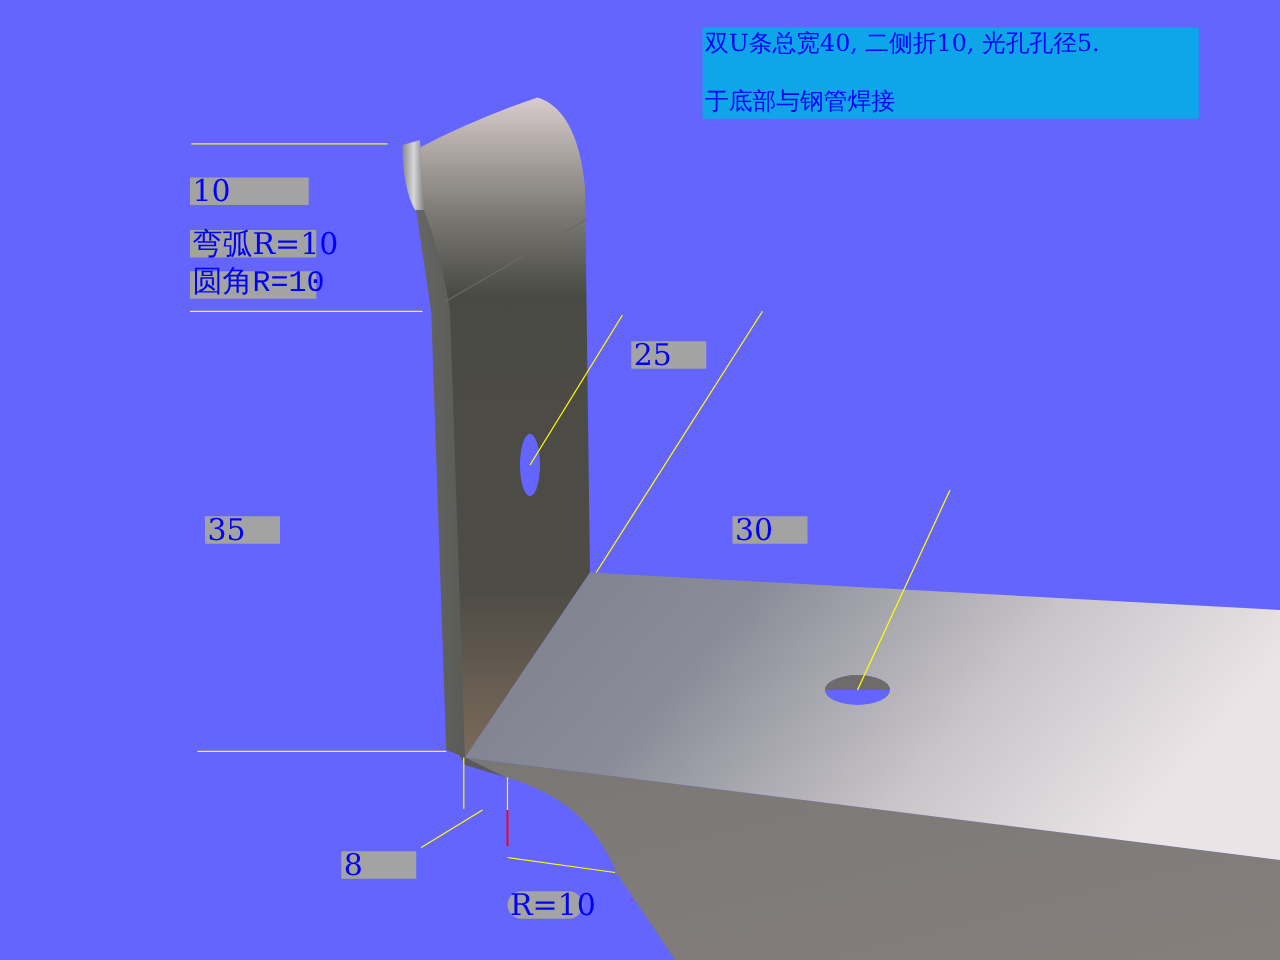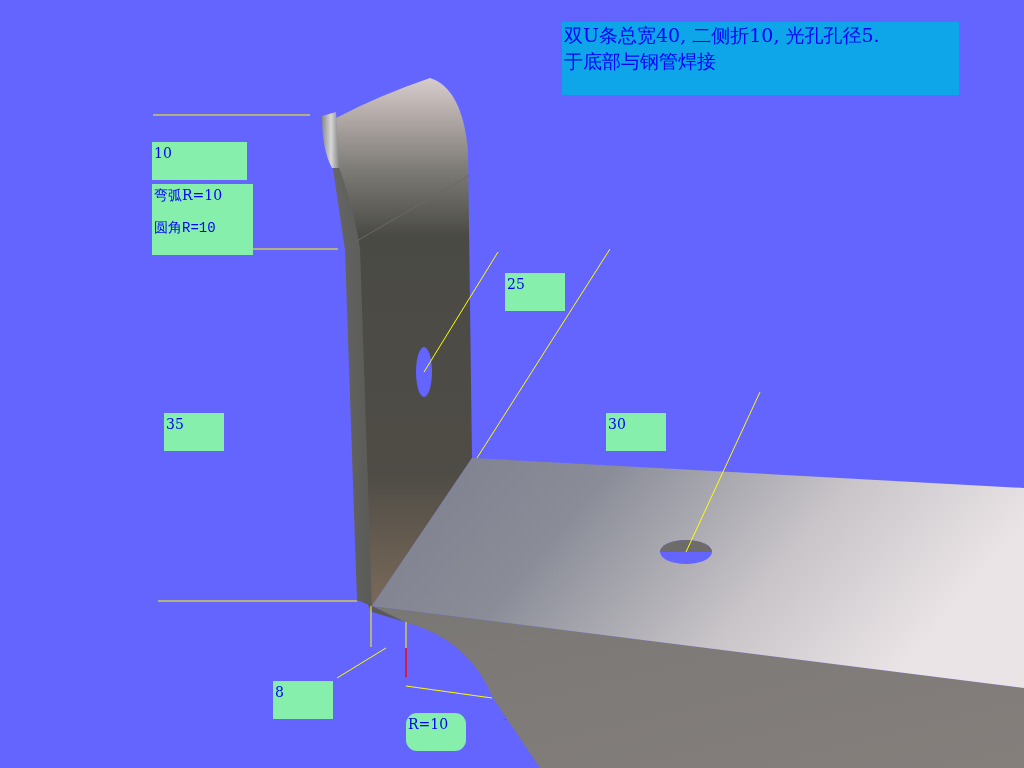--- a/index.html
+++ b/index.html
@@ -6,42 +6,42 @@
   body {
     width: 1024px; height: 768px; overflow: hidden;
     background: #6464ff;
     position: relative;
     font-family: "DejaVu Serif", "Liberation Serif", serif;
   }
   #viewport { position: absolute; left: 0; top: 0; width: 1024px; height: 768px; }
   svg.scene { position: absolute; left: 0; top: 0; }
   .label {
     position: absolute;
-    background: #86efac;
+    background: #a3a3a3;
     color: #0000ff;
-    font-size: 14px;
+    font-size: 24px;
     line-height: 22px;
-    height: 38px;
+    height: 22px;
     padding: 0 2px;
     white-space: nowrap;
     box-sizing: border-box;
   }
   .note {
     position: absolute;
     left: 562px; top: 22px;
     width: 397px; height: 73px;
     background: #0ea5e9;
     color: #0000ff;
     font-size: 19px;
     line-height: 22px;
     padding: 2px 2px;
     box-sizing: border-box;
   }
   .note .line1 { display: block; height: 26px; }
-  .note .line2 { display: block; }
+  .note .line2 { display: block; margin-top: 20px; }
 </style>
 </head>
 <body>
 
 <div id="viewport">
 
   <svg class="scene" width="1024" height="768" viewBox="0 0 1024 768">
     <defs>
       <linearGradient id="topFace" x1="0" y1="0" x2="1" y2="0.3">
         <stop offset="0" stop-color="#7c7f8c"></stop>
@@ -111,17 +111,17 @@
   <div class="note">
     <span class="line1">双U条总宽40, 二侧折10, 光孔孔径5.</span>
     <span class="line2">于底部与钢管焊接</span>
   </div>
 
   <div class="label" style="left:152px; top:142px; width:95px;">10</div>
   <div class="label" style="left:152px; top:184px; width:101px;">弯弧R=10</div>
   <div class="label" style="left:152px; top:217px; width:101px;font-family:Liberation Mono, monospace;">圆角R=10</div>
   <div class="label" style="left:505px; top:273px; width:60px;">25</div>
   <div class="label" style="left:164px; top:413px; width:60px;">35</div>
-  <div class="label" style="left:586px; top:413px; width:60px;margin-left:20px;">30</div>
+  <div class="label" style="left:586px; top:413px; width:60px;">30</div>
   <div class="label" style="left:273px; top:681px; width:60px;">8</div>
   <div class="label" style="left:406px; top:713px; width:60px;border-radius:11px;">R=10</div>
 
 </div>
 
 </body></html>

